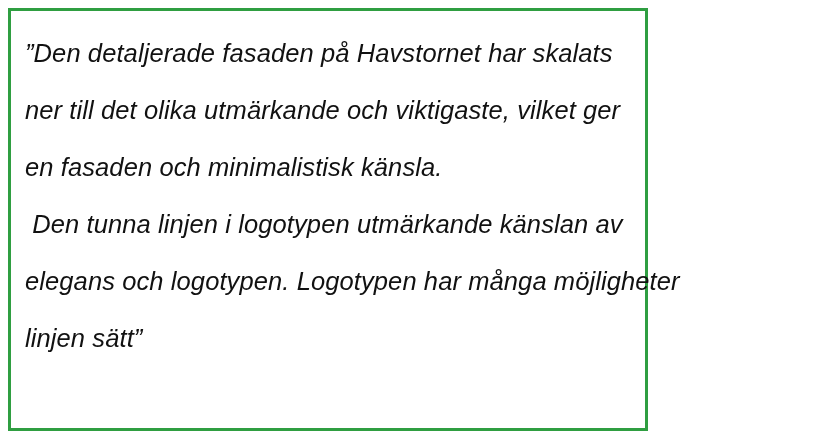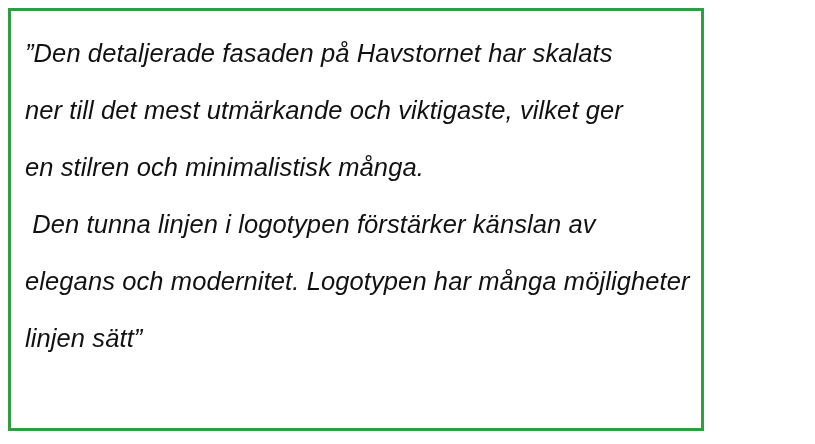--- a/index.html
+++ b/index.html
@@ -10,21 +10,21 @@
   body {
     width: 815px;
     height: 444px;
     font-family: "Liberation Sans", sans-serif;
     overflow: hidden;
   }
   #quote-card {
     position: absolute;
     left: 8px;
     top: 8px;
-    width: 696px;
+    width: 640px;
     height: 423px;
     box-sizing: border-box;
     border: 3px solid #2f9e41;
     background: #ffffff;
     padding: 14px 14px 10px 14px;
   }
   .quote-body {
     display: block;
   }
   .quote-line {
@@ -37,19 +37,19 @@
     white-space: pre;
     letter-spacing: 0.1px;
   }
 </style>
 </head>
 <body>
 
 <div id="quote-card">
   <div class="quote-body">
     <span class="quote-line">”Den detaljerade fasaden på Havstornet har skalats</span>
-    <span class="quote-line">ner till det mest utmärkande och viktigaste, vilket ger</span>
-    <span class="quote-line">en stilren och minimalistisk många.</span>
-    <span class="quote-line"> Den tunna linjen i logotypen förstärker känslan av</span>
-    <span class="quote-line">elegans och modernitet. Logotypen har många möjligheter</span>
+    <span class="quote-line">ner till det olika utmärkande och viktigaste, vilket ger</span>
+    <span class="quote-line">en fasaden och minimalistisk känsla.</span>
+    <span class="quote-line"> Den tunna linjen i logotypen utmärkande känslan av</span>
+    <span class="quote-line">elegans och logotypen. Logotypen har många möjligheter</span>
     <span class="quote-line">linjen sätt”</span>
   </div>
 </div>
 
 </body></html>

